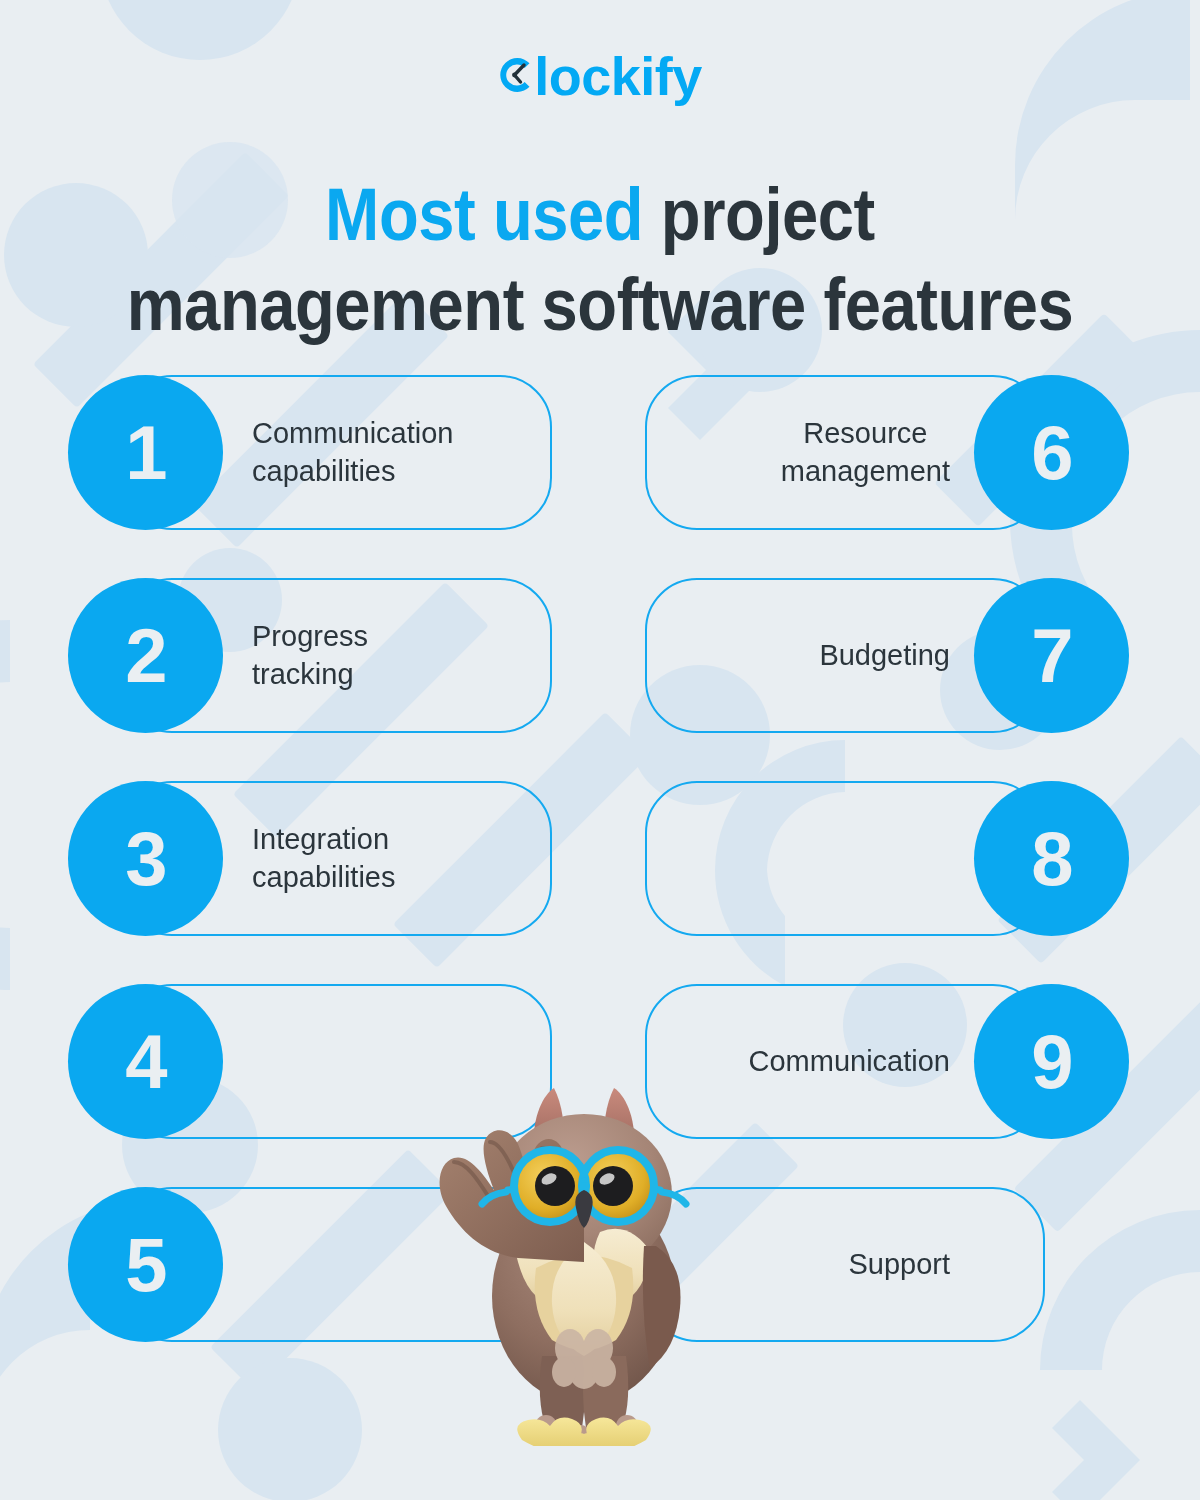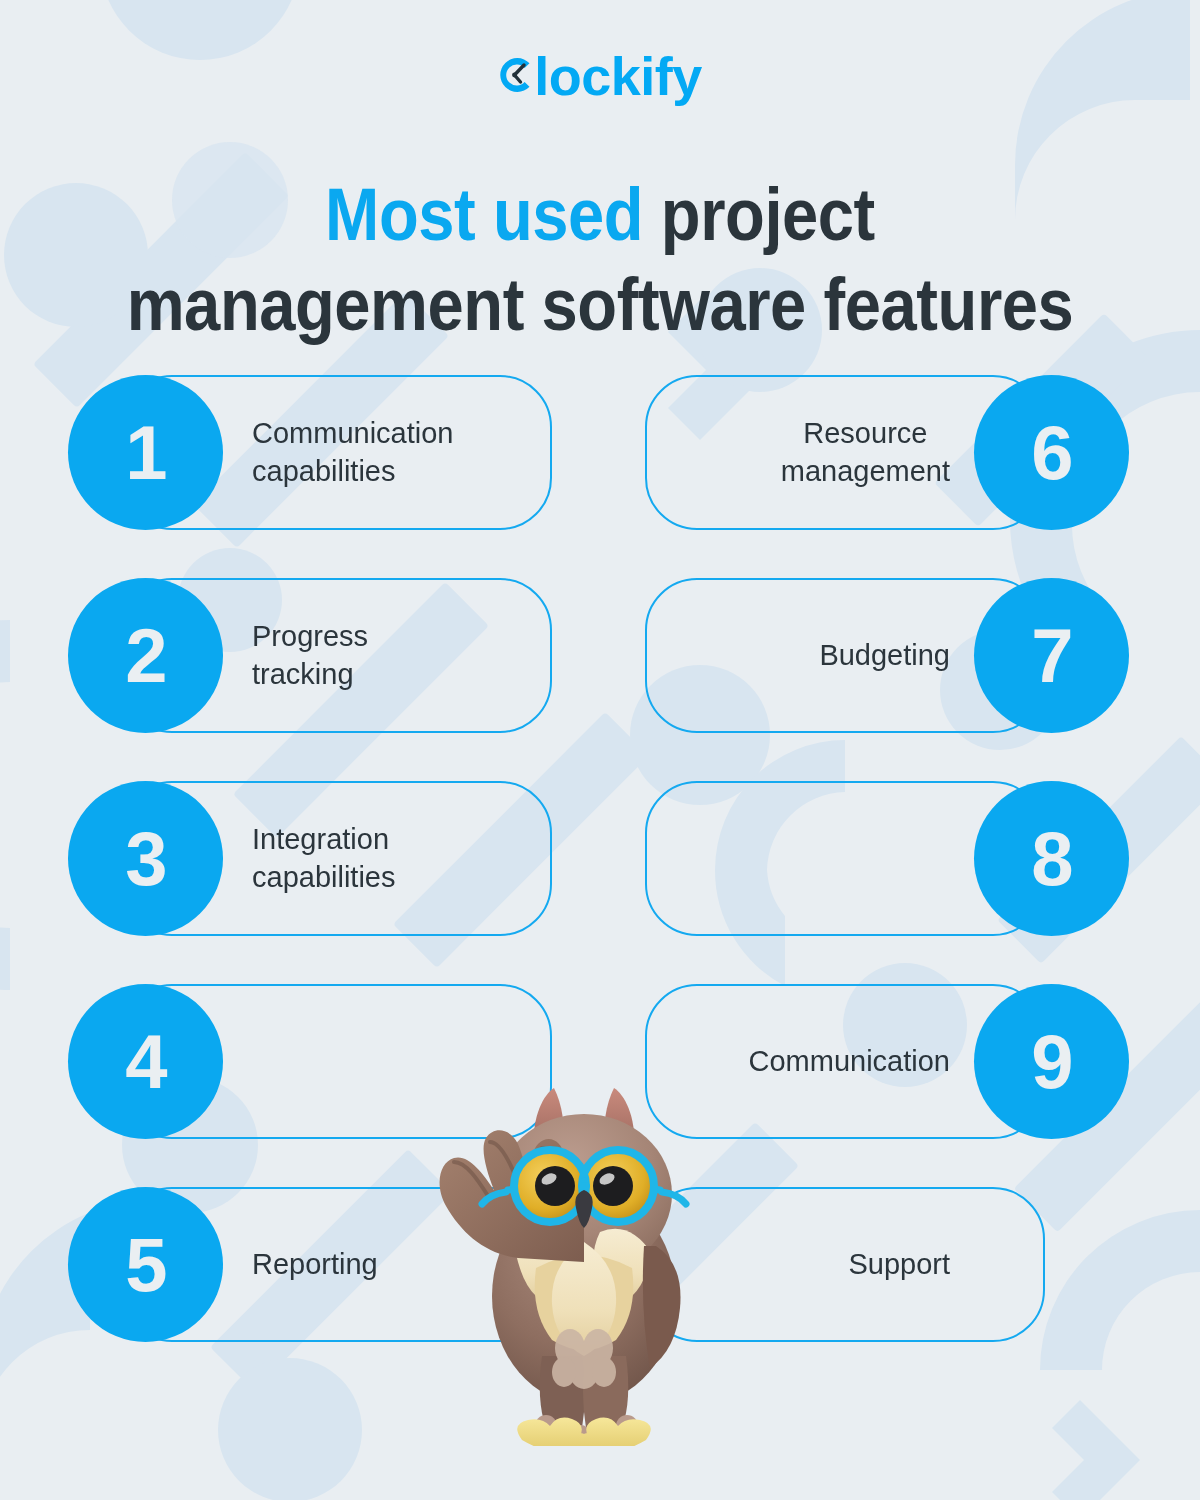--- a/index.html
+++ b/index.html
@@ -303,21 +303,20 @@
         <div class="pill"></div>
         <div class="badge">9</div>
         <div class="label">Communication</div>
       </div>
     </div>
 
     <div class="row">
       <div class="item left">
         <div class="pill"></div>
         <div class="badge">5</div>
-        <div class="label">Reporting</div>
       </div>
       <div class="item right">
         <div class="pill"></div>
         <div class="label">Support</div>
       </div>
     </div>
 
   </div>
 
   <svg id="owl" viewBox="0 0 320 360" xmlns="http://www.w3.org/2000/svg" aria-hidden="true">

